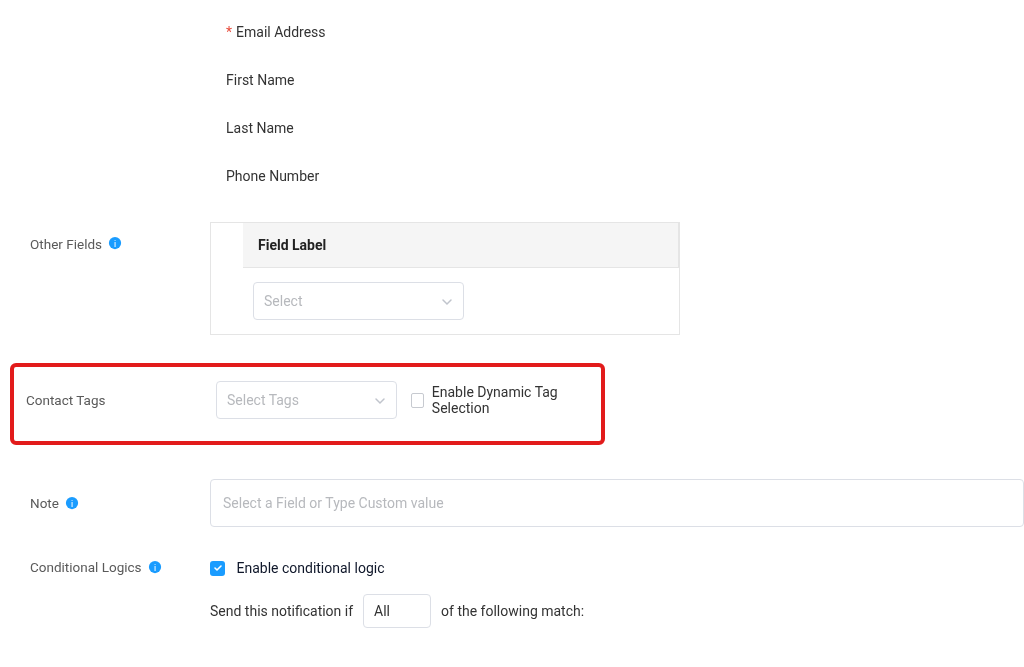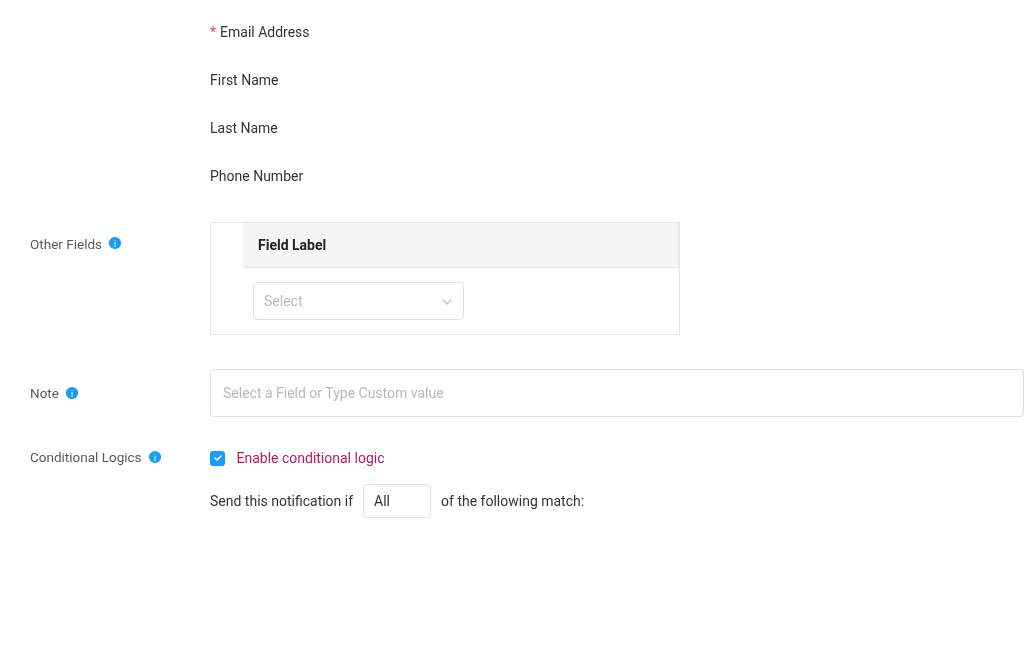--- a/index.html
+++ b/index.html
@@ -15,21 +15,21 @@
   
   .main { flex: 1; position: relative; padding-left: 30px; padding-top: 0; overflow: hidden; }
   .section-row { display: flex; align-items: flex-start; }
   .section-label-col { width: 180px; flex-shrink: 0; display: flex; align-items: center; gap: 6px; color: #5a5a5a; font-size: 13.5px; }
   .section-label-col.top-align { align-items: flex-start; padding-top: 14px; }
   .info-icon { width: 14px; height: 14px; display: inline-flex; }
   .info-icon svg { width: 14px; height: 14px; }
   .content-col { flex: 1; }
 
   .map-fields-block { padding-top: 0; }
-  .field-item { margin-left: 0; color: #333; font-size: 14px; padding: 12px 0 20px 0; }
+  .field-item { margin-left: 16px; color: #333; font-size: 14px; padding: 12px 0 20px 0; }
   .req-star { color: #e74c3c; margin-right: 4px; }
 
   
   .other-fields-row { margin-top: 18px; }
   .fields-table-head { display: flex; }
   .th-cell { background: #f5f5f5; border-bottom: 1px solid #e5e5e5; border-right: 1px solid #e5e5e5; padding: 14px 15px; font-weight: 700; color: #222; font-size: 14px; }
   .th-label { flex: 1; }
   .fields-body-row { padding: 14px 10px; }
   .select-box { display: inline-flex; align-items: center; justify-content: space-between; border: 1px solid #dcdfe6; border-radius: 4px; height: 38px; padding: 0 10px; background: #fff; cursor: pointer; }
   .select-box.small { width: 211px; }
@@ -45,21 +45,21 @@
 
   
   .note-row { margin-top: 34px; display: flex; align-items: center; }
   .wide-input { flex: 1; border: 1px solid #dcdfe6; border-radius: 4px; height: 48px; display: flex; align-items: center; padding: 0 12px; color: #b7b9bd; font-size: 14px; background: #fff; }
 
   
   .cond-row { margin-top: 32px; display: flex; align-items: flex-start; }
   .cond-content { flex: 1; }
   .check-on { width: 15px; height: 15px; border-radius: 3px; background: #1a9cff; display: inline-flex; align-items: center; justify-content: center; margin-right: 8px; vertical-align: middle; }
   .check-on svg { width: 10px; height: 10px; }
-  .enable-cond-label { color: #be185d; font-size: 14px; vertical-align: middle; }
+  .enable-cond-label { color: #0f172a; font-size: 14px; vertical-align: middle; }
   .cond-sentence { margin-top: 18px; display: flex; align-items: center; gap: 10px; color: #333; font-size: 14px; }
   .mini-input { border: 1px solid #dcdfe6; border-radius: 4px; height: 34px; width: 68px; display: inline-flex; align-items: center; padding: 0 10px; font-size: 14px; }
 </style>
 </head>
 <body>
 
 <div class="app">
 
   <div class="main">
 
@@ -99,20 +99,33 @@
                 <svg viewBox="0 0 12 12">
                     <path d="M2 4 L6 8 L10 4" stroke="#c0c4cc" stroke-width="1.5" fill="none" stroke-linecap="round"></path>
                   </svg>
               </span>
             </div>
           </div>
         </div>
       </div>
     </div>
 
+    <div class="highlight-box">
+      <div class="section-label-col">Contact Tags</div>
+      <div class="select-box small">
+        <span class="select-placeholder">Select Tags</span>
+        <span class="chevron">
+          <svg viewBox="0 0 12 12">
+              <path d="M2 4 L6 8 L10 4" stroke="#c0c4cc" stroke-width="1.5" fill="none" stroke-linecap="round"></path>
+            </svg>
+        </span>
+      </div>
+      <span class="checkbox"></span>
+      <span class="enable-dyn-label">Enable Dynamic Tag Selection</span>
+    </div>
 
     <div class="note-row">
       <div class="section-label-col">
         <span>Note</span>
         <span class="info-icon">
           <svg viewBox="0 0 16 16">
               <circle cx="8" cy="8" r="7" fill="#1a9cff"></circle>
               <text x="8" y="12" text-anchor="middle" font-size="11" fill="#fff" font-family="Arial">i</text>
             </svg>
         </span>

